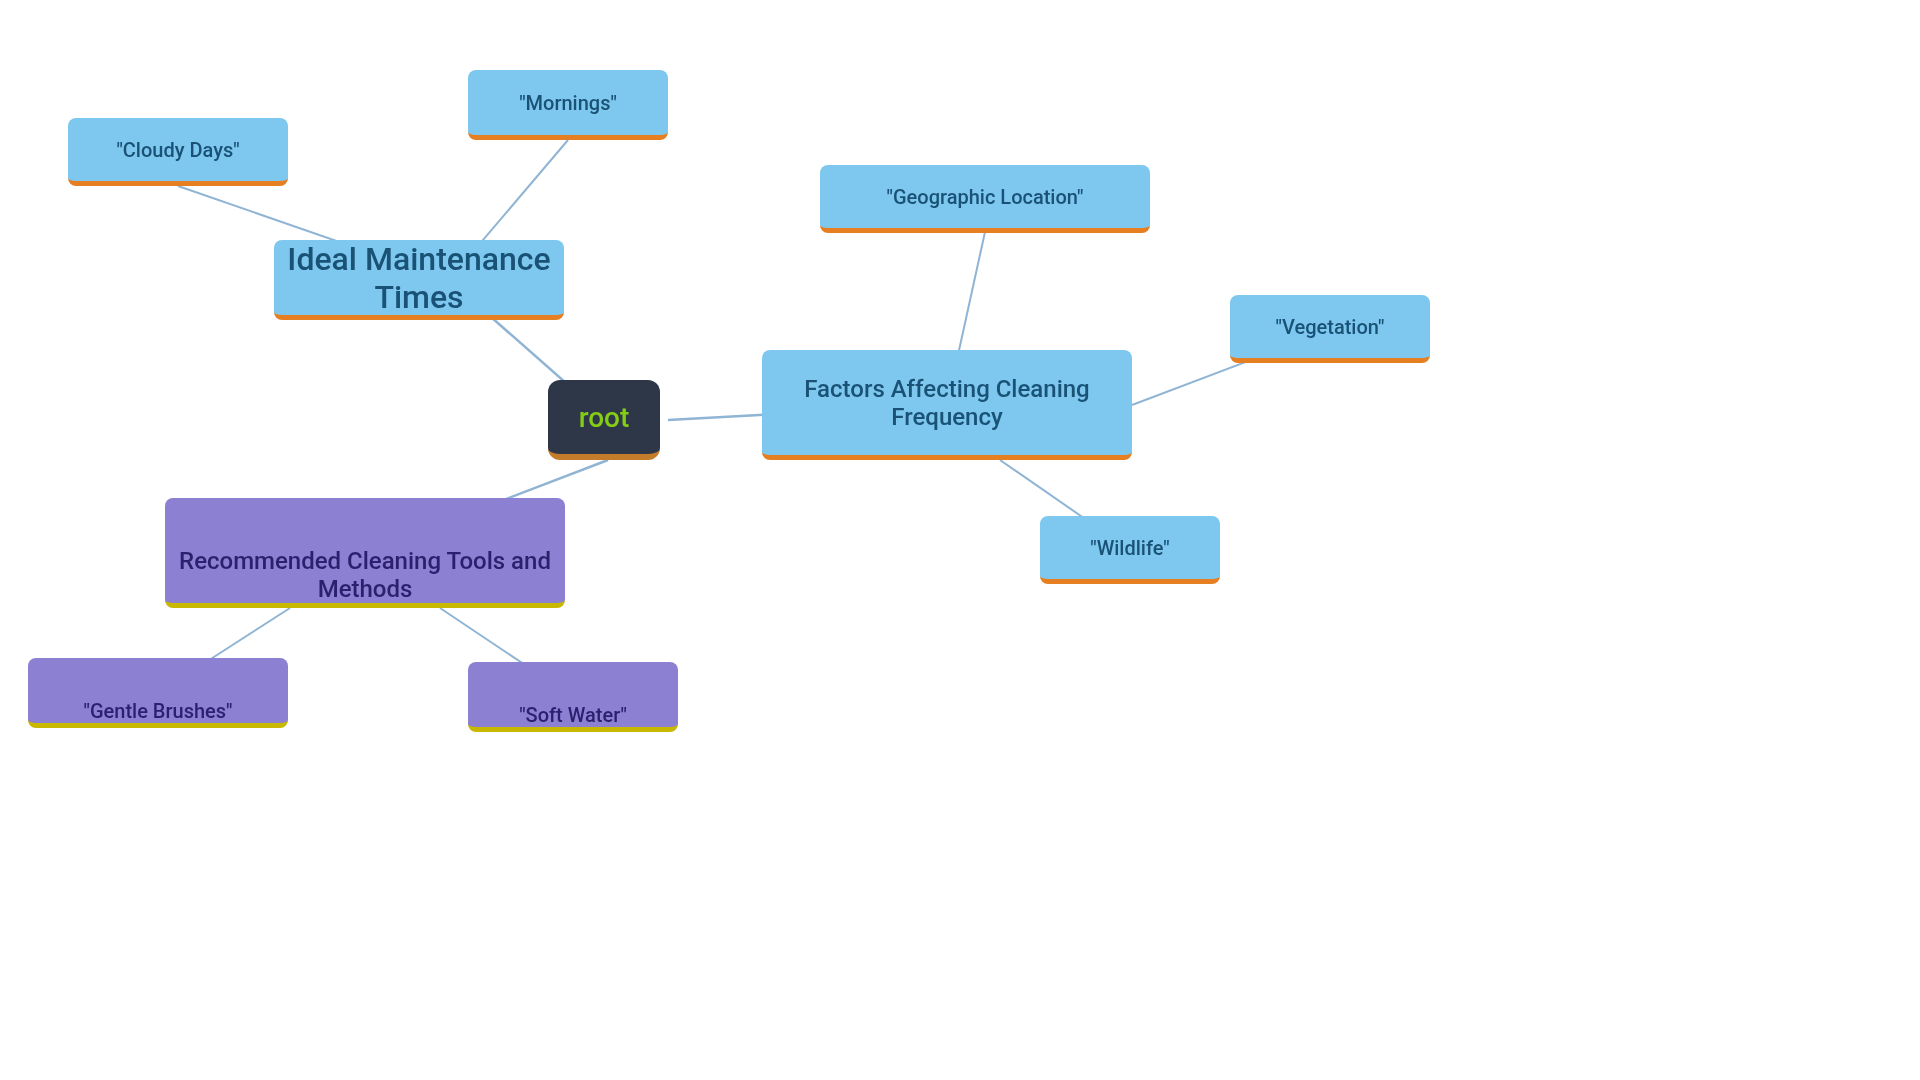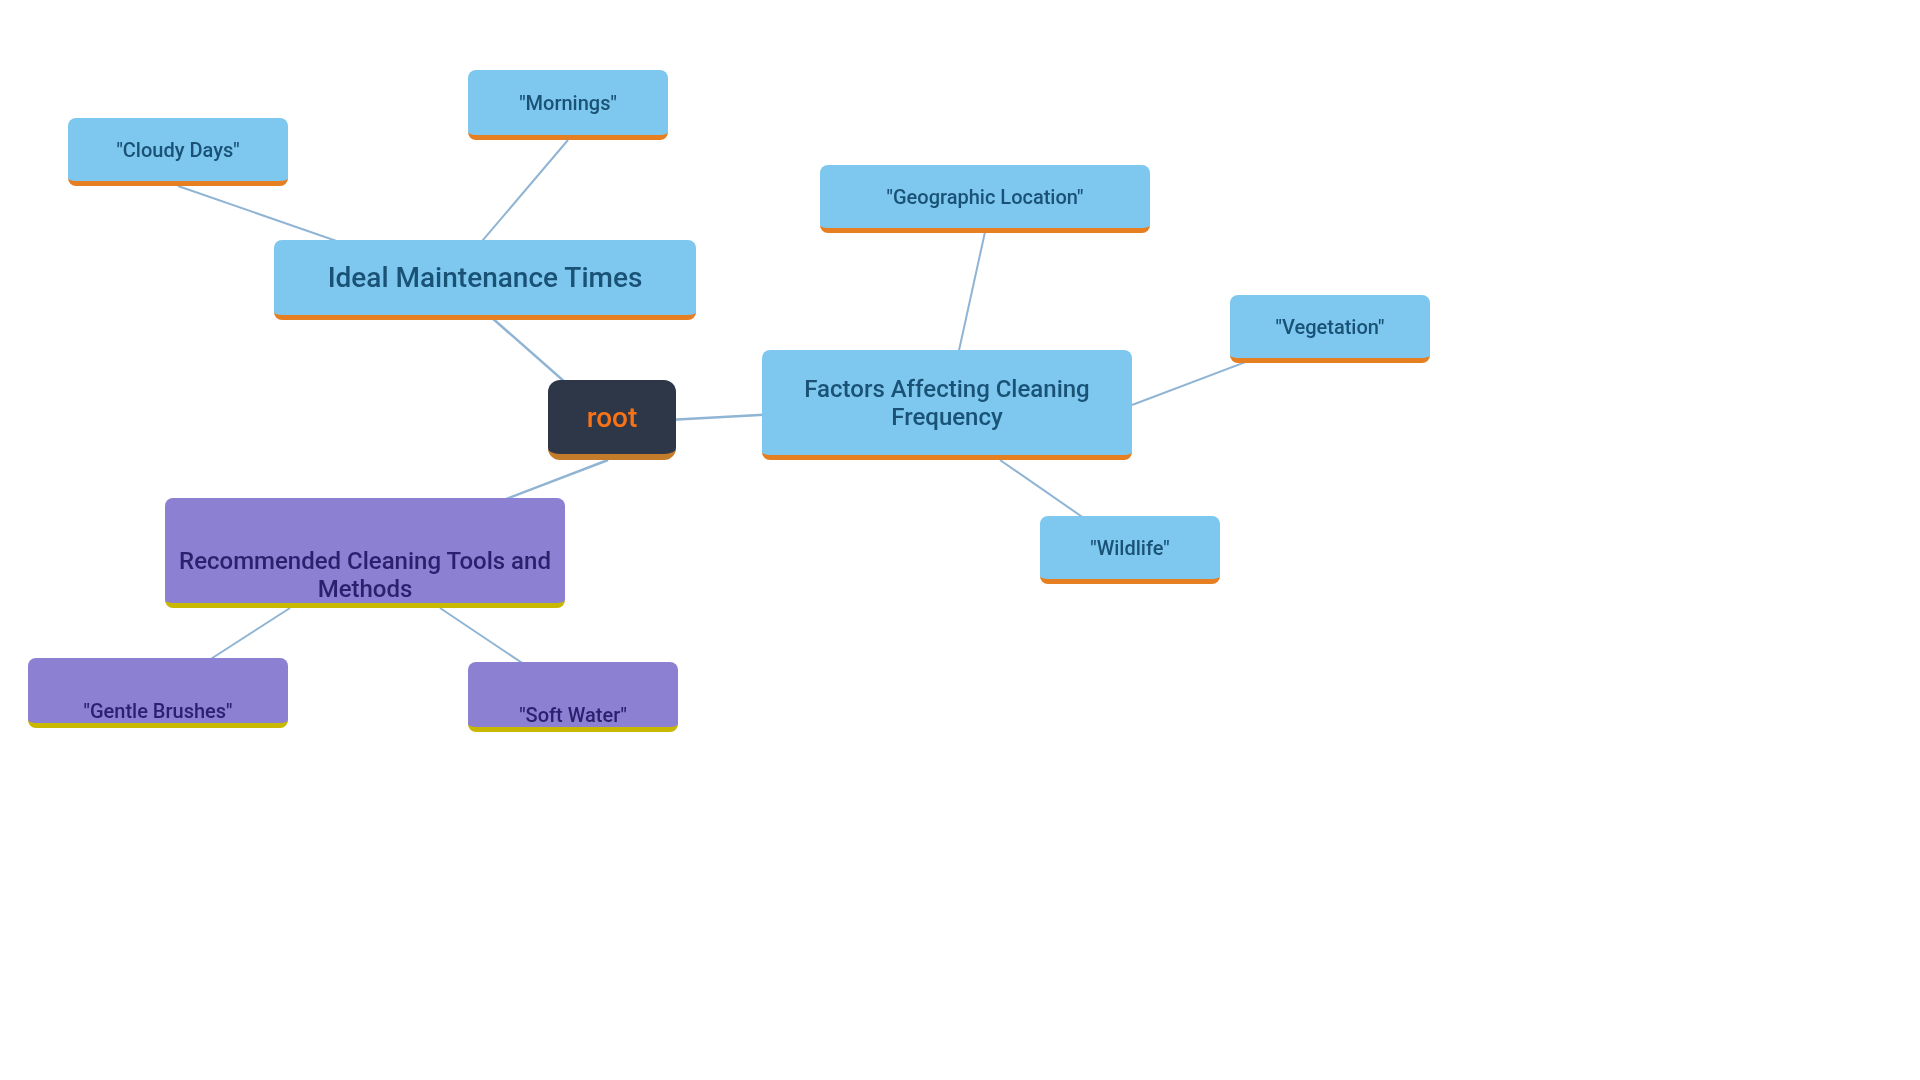--- a/index.html
+++ b/index.html
@@ -22,23 +22,23 @@
       position: absolute;
       border-radius: 8px;
       display: flex;
       align-items: center;
       justify-content: center;
       text-align: center;
       font-weight: 500;
     }
     .node-root {
       background: #2d3748;
-      color: #f97316;
+      color: #84cc16;
       font-size: 28px;
-      width: 128px;
+      width: 112px;
       height: 80px;
       border-radius: 12px;
       border-bottom: 6px solid #c47c2b;
       left: 548px;
       top: 380px;
     }
     
     .node-blue {
       background: #7ec8f0;
       color: #1a5276;
@@ -47,23 +47,23 @@
     
     .node-purple {
       background: #8b80d1;
       color: #2c1f6e;
       border-bottom: 5px solid #c8b800;
       align-items: flex-end;
     }
     .node-ideal {
       left: 274px;
       top: 240px;
-      width: 422px;
+      width: 290px;
       height: 80px;
-      font-size: 28px;
+      font-size: 32px;
     }
     .node-mornings {
       left: 468px;
       top: 70px;
       width: 200px;
       height: 70px;
       font-size: 20px;
     }
     .node-cloudy {
       left: 68px;

